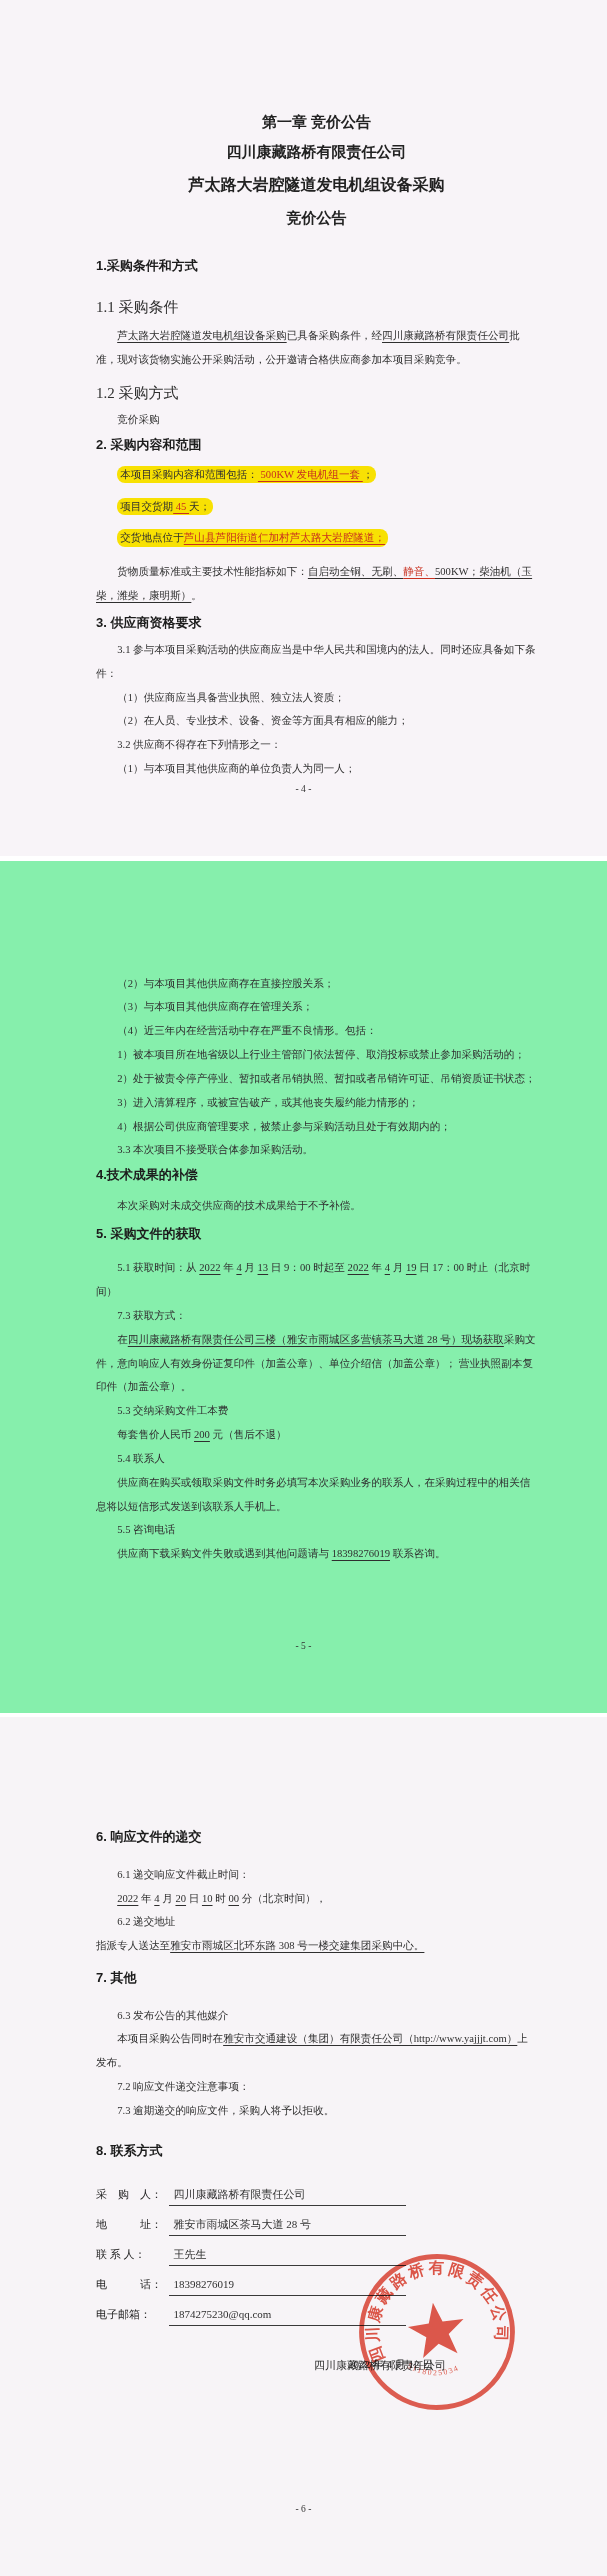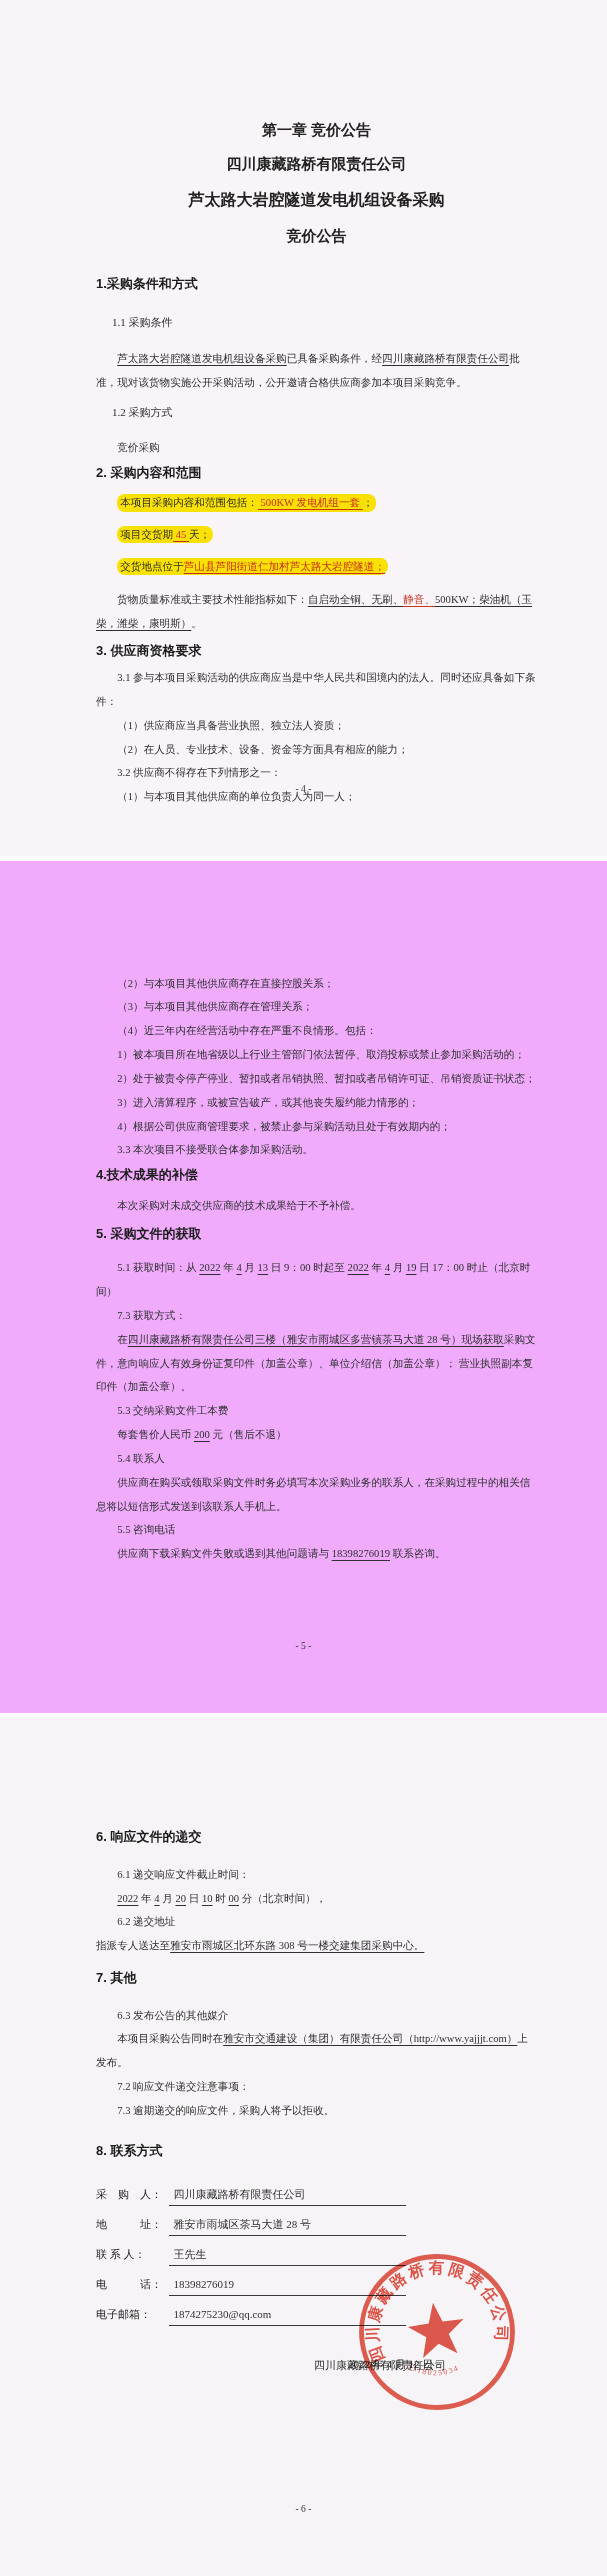--- a/index.html
+++ b/index.html
@@ -1,36 +1,36 @@
 <!DOCTYPE html>
 <html style="font-size:12px"><head>
 <meta charset="utf-8">
 <style>
   html,body{margin:0;padding:0;background:#ffffff;}
   body{width:607px;font-family:"Liberation Serif","DejaVu Serif",serif;color:#2f2f2f;}
   .page{position:relative;width:607px;overflow:hidden;}
   .page-1{height:856px;background:#f8f4f8;}
-  .page-2{height:852px;background:#f0abfc;}
+  .page-2{height:852px;background:#86efac;}
   .page-3{height:859px;background:#f7f4f7;}
   .page-gap{height:4.6px;background:#ffffff;}
   .content{padding:0 70px 0 96px;}
   .p1-content{padding-top:106px;}
   .p2-content{padding-top:111px;}
   .p3-content{padding-top:112px;}
 
   .doc-title{ text-align:center;font-family:"Liberation Sans","DejaVu Sans",sans-serif;
-    font-weight:bold;color:#222;margin:16px; }
+    font-weight:bold;color:#222;margin:8px; }
   .t1{font-size:15px;line-height:1.1;}
   .t2{font-size:15px;margin-top:12px;}
   .t3{font-size:16px;margin-top:13px;}
   .t4{font-size:15px;margin-top:13px;}
 
   .h{font-family:"Liberation Sans","DejaVu Sans",sans-serif;font-weight:bold;
      font-size:13px;color:#1c1c1c;margin:0;line-height:1.3;}
-  .sub{font-size:11px;margin:16px;line-height:1.4;}
+  .sub{font-size:15px;margin:0;line-height:1.4;}
   .p{font-size:10.6px;margin:0;line-height:2.25;}
   .ind{text-indent:2em;}
   .u{text-decoration:underline;text-underline-offset:3px;}
   .red{color:#c8301f;}
   .hl{background:#f8e103;padding:3px 3px 3.8px 3px;border-radius:8px;}
   .hl-line{font-size:10.6px;margin:0;line-height:2.3;}
 
   .page-num{position:absolute;left:0;right:0;bottom:62px;text-align:center;
     font-size:9.5px;color:#333;}
 

